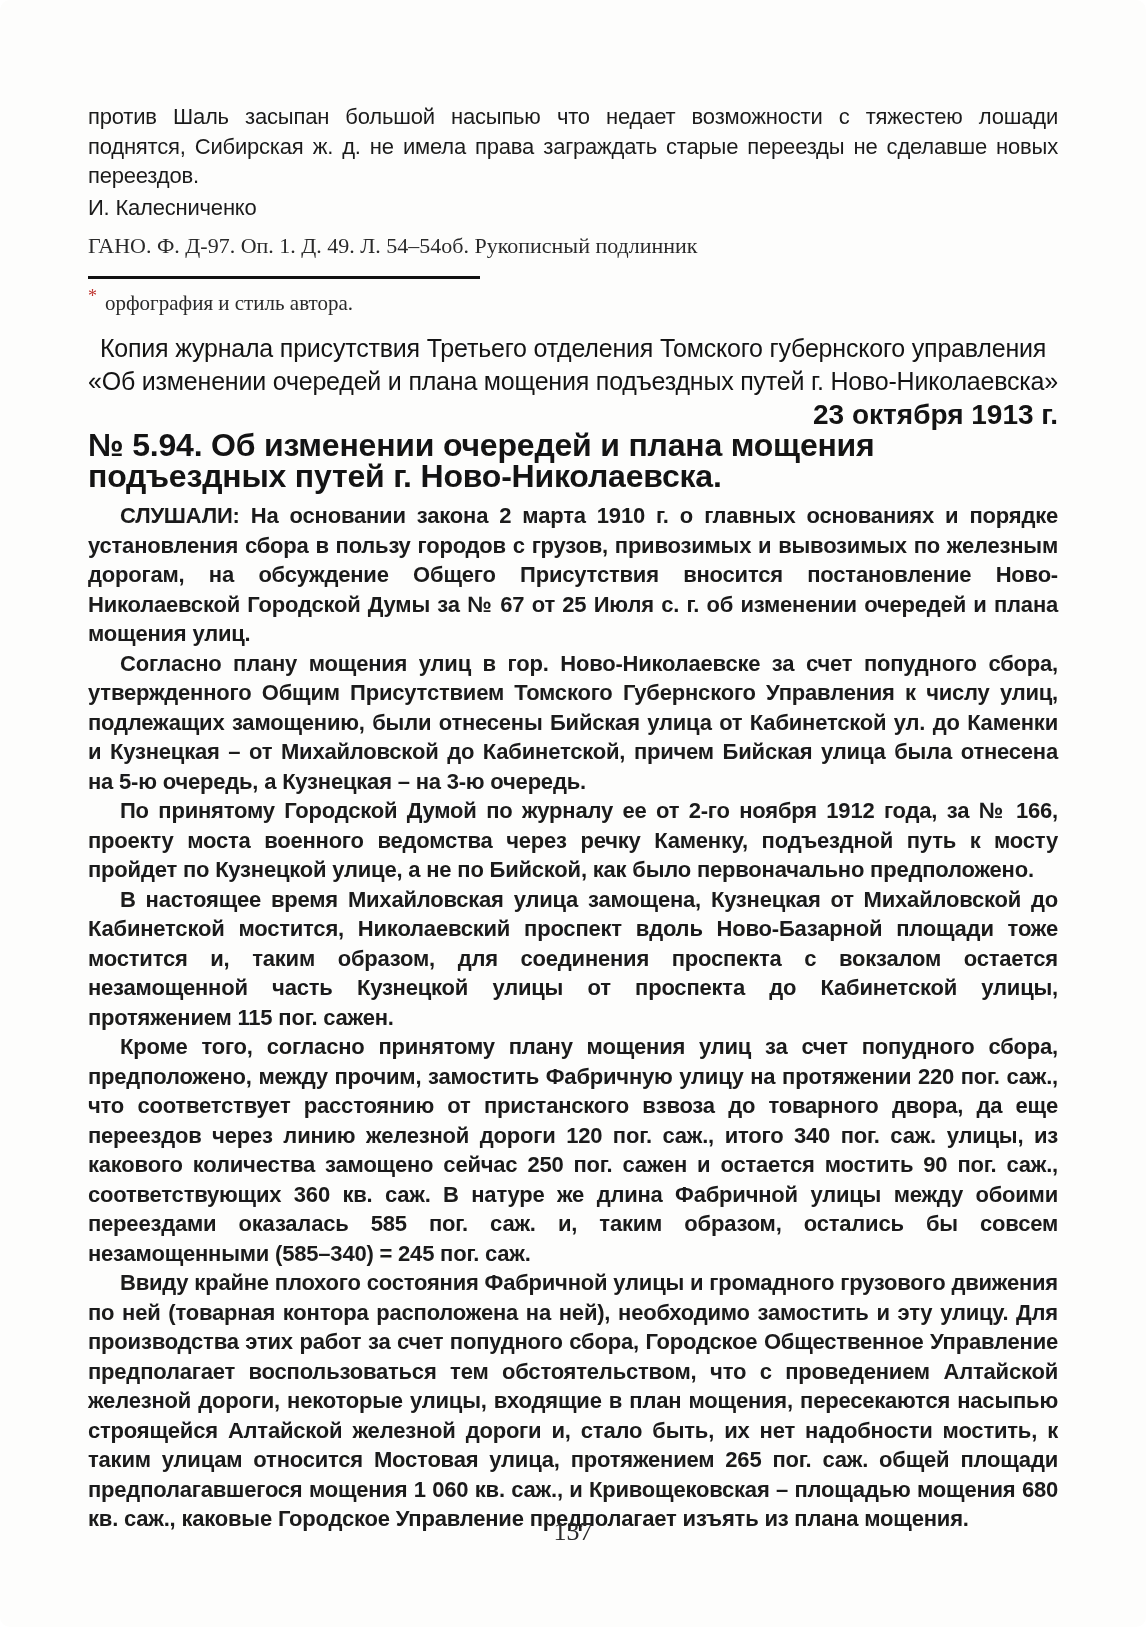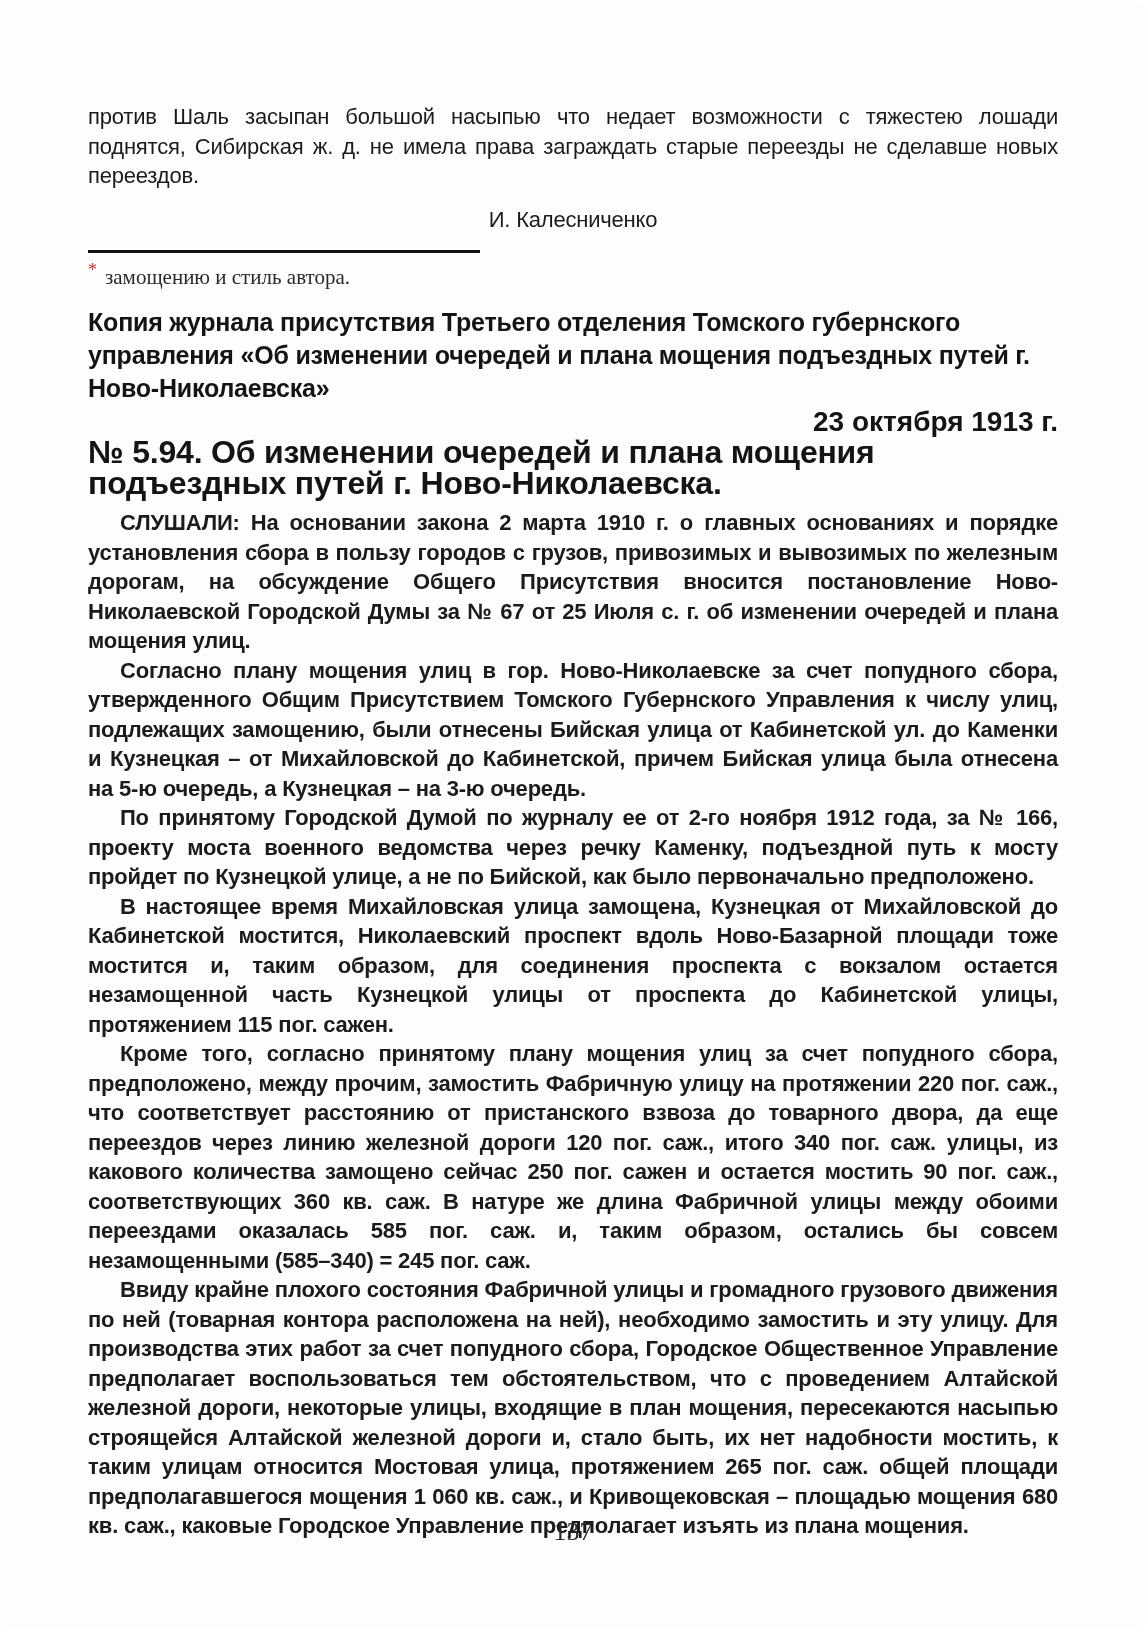--- a/index.html
+++ b/index.html
@@ -26,22 +26,22 @@
     line-height: 29.5px;
     letter-spacing: -0.2px;
     text-align: justify;
     text-indent: 32px;
     color: #1b1b1b;
   }
   .no-indent {
     text-indent: 0;
   }
   .signature {
-    margin-top: 14px;
-    text-align: center;
+    margin-top: 2px;
+    text-align: left;
   }
   .archive-ref {
     margin: 10px 0 0 0;
     font-family: "Liberation Serif", serif;
     font-size: 22px;
     line-height: 28px;
     color: #2a2a2a;
     text-align: left;
   }
   .footnote-rule {
@@ -58,24 +58,24 @@
     color: #2a2a2a;
     text-align: left;
   }
   .footnote-marker {
     font-size: 18px;
     margin-right: 8px;
   }
   .doc-title {
     margin: 16px 0 0 0;
     font-size: 25px;
-    font-weight: bold;
+    font-weight: normal;
     line-height: 33px;
     letter-spacing: -0.2px;
-    text-align: left;
+    text-align: center;
     color: #141414;
   }
   .doc-date {
     margin: 2px 0 0 0;
     font-size: 28px;
     font-weight: bold;
     line-height: 30px;
     text-align: right;
     color: #141414;
   }
@@ -107,24 +107,25 @@
 </head>
 <body>
 
 <div class="page">
   <div class="content">
 
     <p class="body-text no-indent">против Шаль засыпан большой насыпью что недает возможности с тяжестею лошади поднятся, Сибирская ж. д. не имела права заграждать старые переезды не сделавше новых переездов.</p>
 
     <p class="body-text no-indent signature">И. Калесниченко</p>
 
+    <p class="archive-ref">ГАНО. Ф. Д-97. Оп. 1. Д. 49. Л. 54–54об. Рукописный подлинник</p>
 
     <div class="footnote-rule"></div>
 
-    <p class="footnote"><sup class="footnote-marker" style="color: rgb(191, 52, 48);">*</sup><span>замощению и стиль автора.</span></p>
+    <p class="footnote"><sup class="footnote-marker" style="color: rgb(191, 52, 48);">*</sup><span>орфография и стиль автора.</span></p>
 
     <h2 class="doc-title">Копия журнала присутствия Третьего отделения Томского губернского управления «Об изменении очередей и плана мощения подъездных путей г. Ново-Николаевска»</h2>
 
     <p class="doc-date">23 октября 1913 г.</p>
 
     <h3 class="doc-subtitle">№ 5.94. Об изменении очередей и плана мощения подъездных путей г. Ново-Николаевска.</h3>
 
     <div class="paragraphs">
       <p class="body-text">СЛУШАЛИ: На основании закона 2 марта 1910 г. о главных основаниях и порядке установления сбора в пользу городов с грузов, привозимых и вывозимых по железным дорогам, на обсуждение Общего Присутствия вносится постановление Ново-Николаевской Городской Думы за № 67 от 25 Июля с. г. об изменении очередей и плана мощения улиц.</p>
       <p class="body-text">Согласно плану мощения улиц в гор. Ново-Николаевске за счет попудного сбора, утвержденного Общим Присутствием Томского Губернского Управления к числу улиц, подлежащих замощению, были отнесены Бийская улица от Кабинетской ул. до Каменки и Кузнецкая – от Михайловской до Кабинетской, причем Бийская улица была отнесена на 5-ю очередь, а Кузнецкая – на 3-ю очередь.</p>

